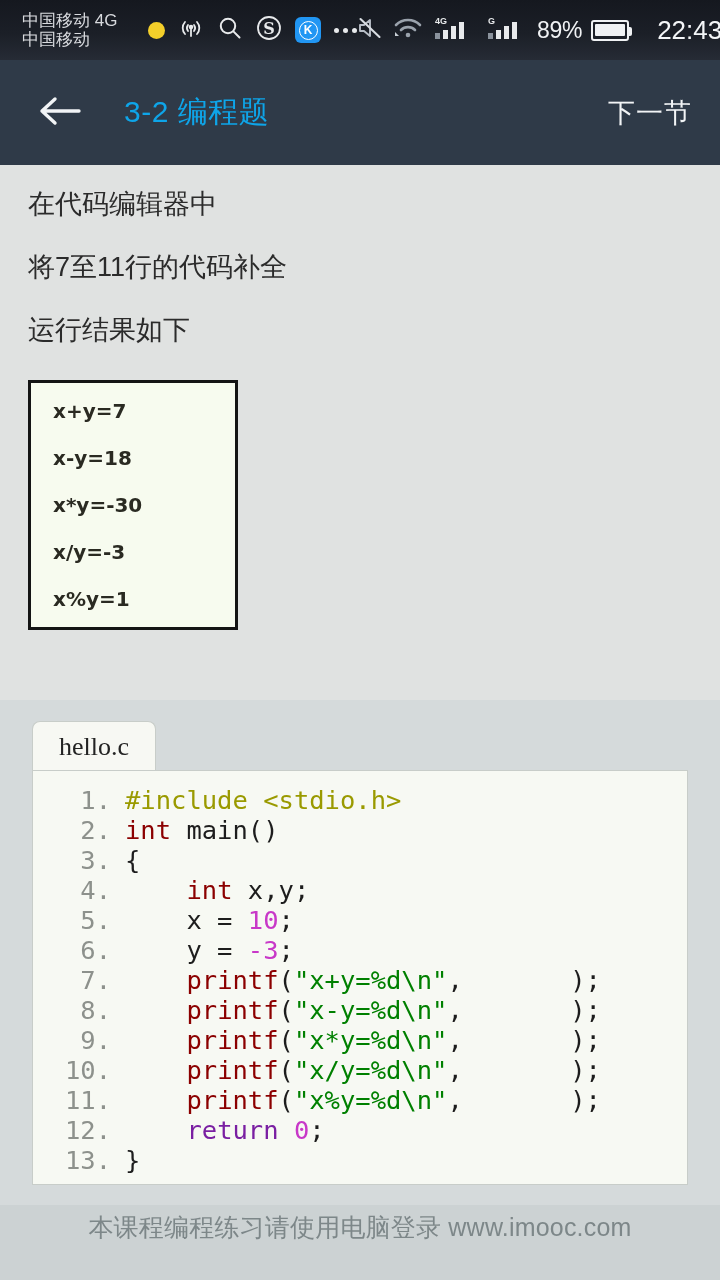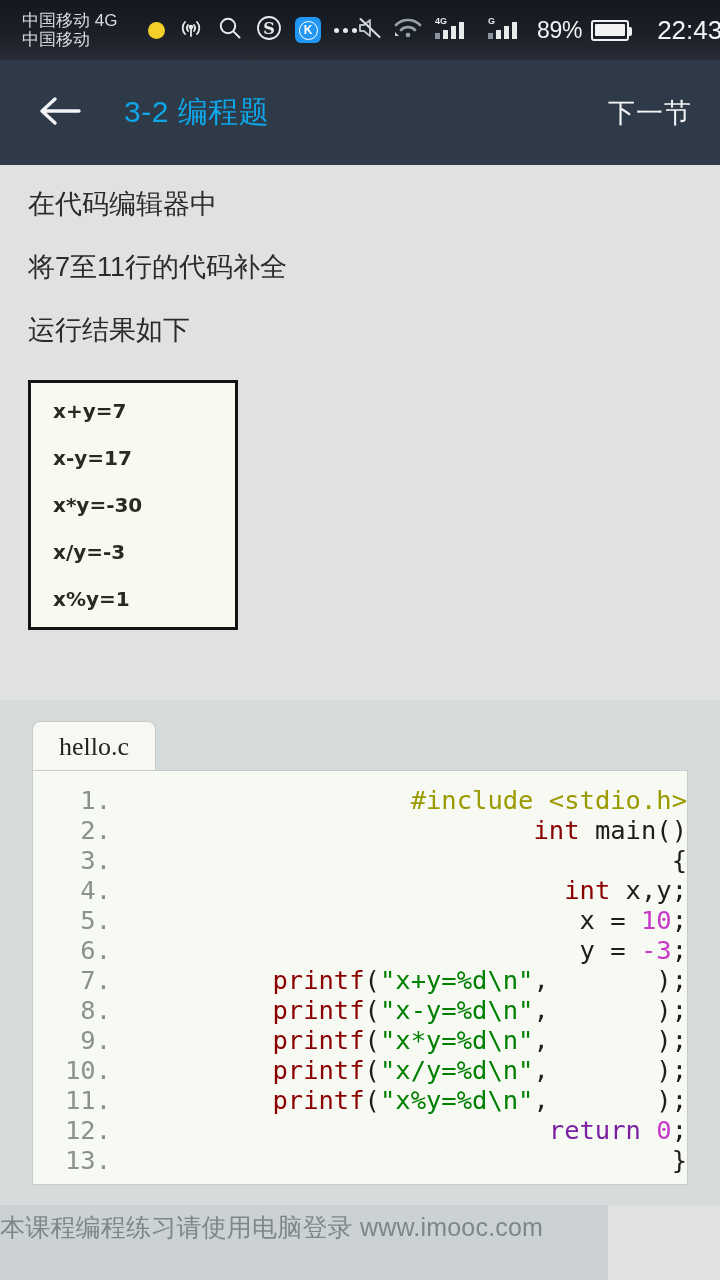--- a/index.html
+++ b/index.html
@@ -206,38 +206,39 @@
     white-space: pre;
   }
   .cline { display: flex; }
   .lnum {
     width: 92px;
     text-align: right;
     color: #8d918c;
     flex: 0 0 auto;
     padding-right: 14px;
   }
-  .ctext { flex: 1 1 auto; color: #1d1d1d; text-align: right; }
+  .ctext { flex: 1 1 auto; color: #1d1d1d; }
   .k-pre  { color: #9a9a00; }   
   .k-type { color: #8b0000; }   
   .k-fn   { color: #8b0000; }   
   .k-num  { color: #c838c8; }   
   .k-str  { color: #008000; }   
   .k-ret  { color: #7a1fa2; }   
   .k-pun  { color: #1d1d1d; }
 
   
   .footer {
     position: absolute;
     top: 1205px; left: 0;
-    width: 608px;
+    width: 720px;
     height: 75px;
     background: #ccd2d3;
     display: flex;
     align-items: flex-start;
+    justify-content: center;
     padding-top: 6px;
   }
   .footer-text {
     font-size: 25px;
     color: #7d8789;
     letter-spacing: 0.2px;
   }
 </style>
 </head>
 <body>
@@ -352,21 +353,21 @@
   <div class="next-btn">下一节</div>
 </div>
 
 <div class="content">
   <div class="instr">在代码编辑器中</div>
   <div class="instr">将7至11行的代码补全</div>
   <div class="instr">运行结果如下</div>
 
   <div class="outbox">
     <div class="outline">x+y=7</div>
-    <div class="outline">x-y=17</div>
+    <div class="outline">x-y=18</div>
     <div class="outline">x*y=-30</div>
     <div class="outline">x/y=-3</div>
     <div class="outline">x%y=1</div>
   </div>
 </div>
 
 <div class="codewrap">
   <div class="tabbar">
     <div class="tab">hello.c</div>
   </div>

